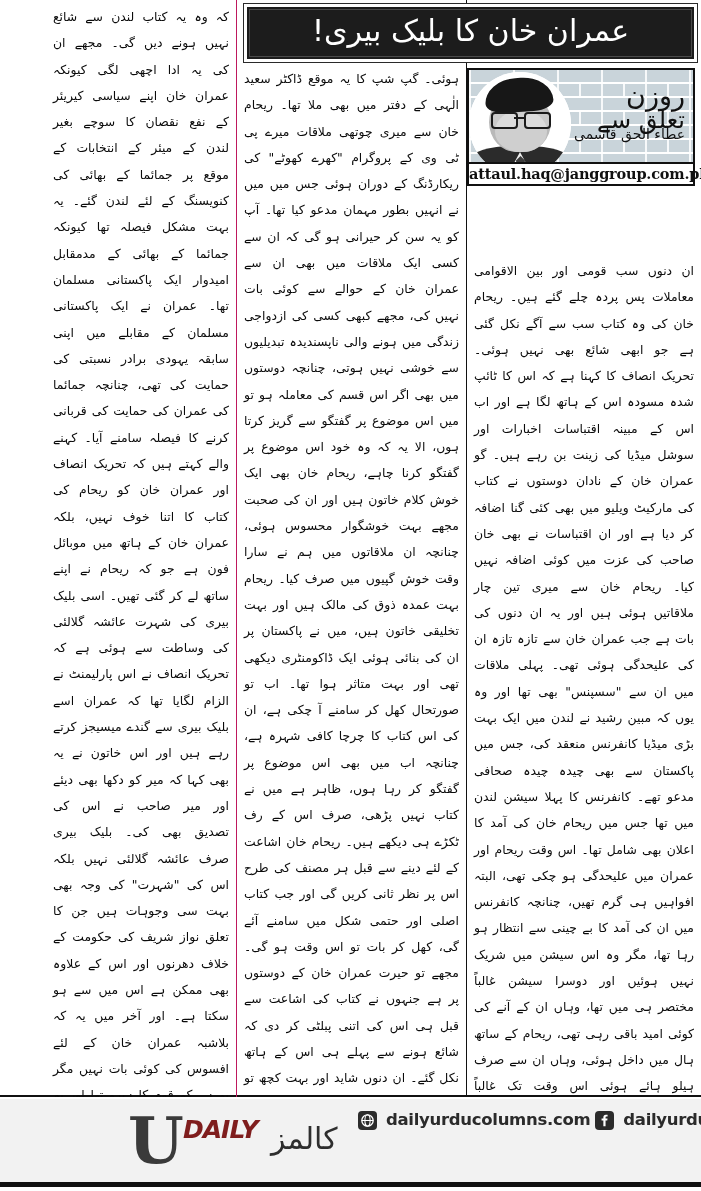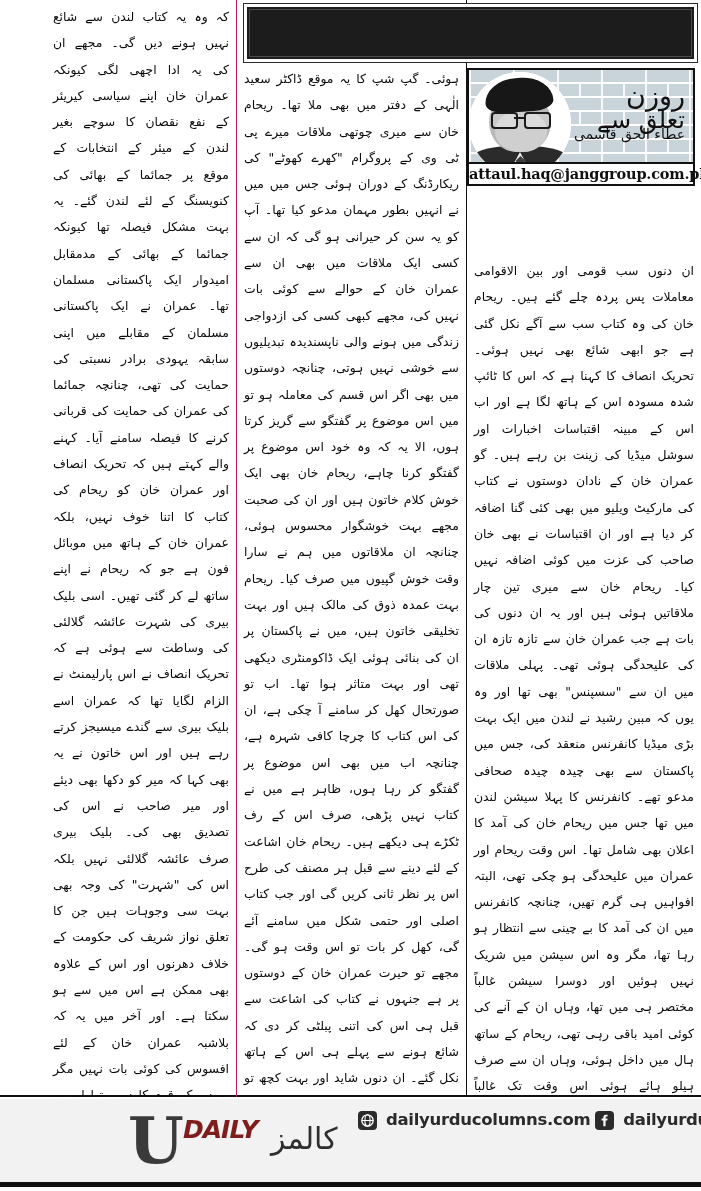--- a/index.html
+++ b/index.html
@@ -407,20 +407,21 @@
         <div class="signature">
           <span>(کالم نگار کے نام کے ساتھ ایس ایم ایس اور واٹس</span>
           <br>
           <span>ایپ رائے دیں</span><span class="phone">00923004647998</span><span>)</span>
         </div>
       </div>
     </div>
 
     <div class="headline-box">
       <div class="bar-inner"></div>
+      <div class="headline-text">عمران خان کا بلیک بیری!</div>
     </div>
 
     <div class="masthead">
       <div class="masthead-frame">
         <div class="bricks"></div>
         <div class="bricks offset"></div>
 
         <div class="mast-logo">
           <div class="l1">روزن</div>
           <div class="l2">تعلق سے</div>

